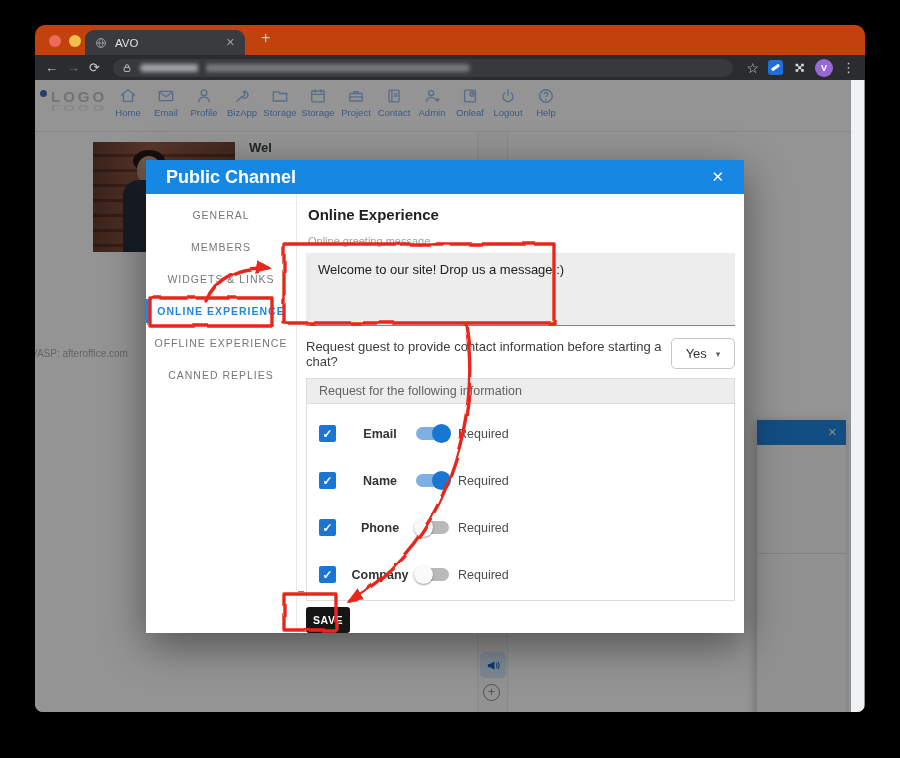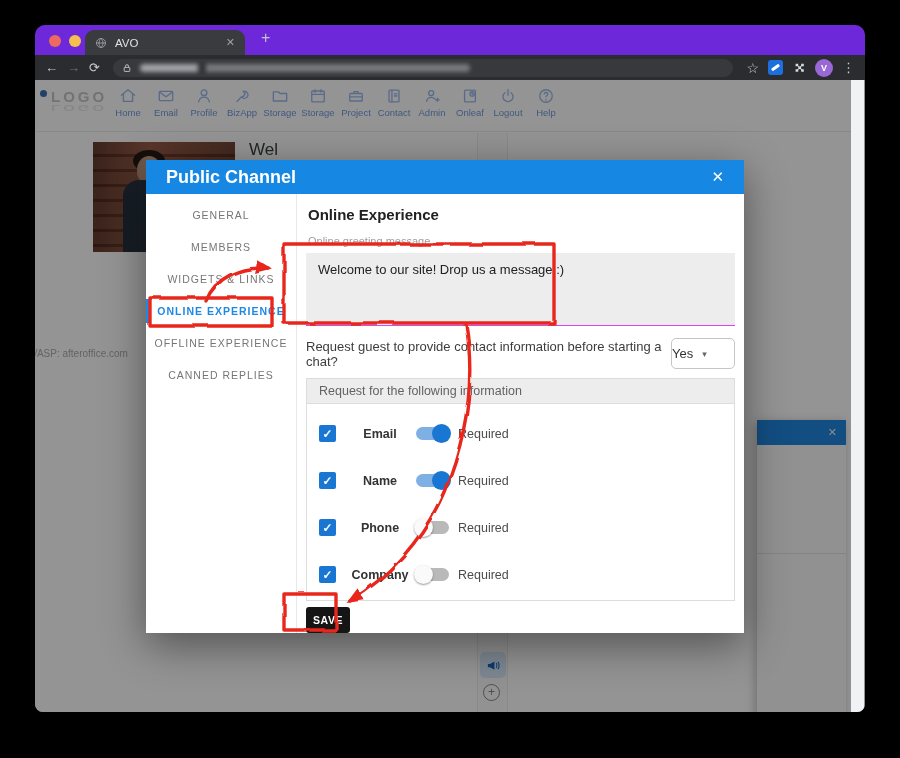--- a/index.html
+++ b/index.html
@@ -1,21 +1,21 @@
 <!DOCTYPE html>
 <html><head>
 <meta charset="utf-8">
 <style>
   * { margin:0; padding:0; box-sizing:border-box; }
   html,body { width:900px; height:758px; background:#000; font-family:"Liberation Sans", sans-serif; position:relative; overflow:hidden; }
 
   .window { position:absolute; left:35px; top:25px; width:830px; height:687px; border-radius:10px 10px 8px 8px; overflow:hidden; background:#202124; }
 
   
-  .titlebar { height:30px; background:#6d28d9; position:relative; }
+  .titlebar { height:30px; background:#c2410c; position:relative; }
   .lights { position:absolute; left:14px; top:10px; display:flex; gap:8px; }
   .light { width:12px; height:12px; border-radius:50%; }
   .light.red{ background:#ec6a5e; } .light.yellow{ background:#f5bf4f; } .light.green{ background:#61c554; }
   .tab { position:absolute; left:50px; top:5px; width:160px; height:25px; background:#3a3b3f; border-radius:9px 9px 0 0; display:flex; align-items:center; padding:0 10px; gap:8px; }
   .tab-title { color:#dfe1e5; font-size:11.5px; flex:1; }
   .tab-close { color:#9aa0a6; font-size:11px; }
   .newtab { position:absolute; left:226px; top:4px; color:#c3c6ca; font-size:16px; }
 
   .toolbar { height:25px; background:#2b2c2f; display:flex; align-items:center; padding:0 10px; gap:9px; }
   .navg { color:#c6c9cd; font-size:13px; line-height:1; }
@@ -39,21 +39,21 @@
   .navitem { width:38px; display:flex; flex-direction:column; align-items:center; gap:1px; }
   .navitem svg { width:20px; height:20px; stroke:#9ab9ea; fill:none; stroke-width:1.6; stroke-linecap:round; stroke-linejoin:round; }
   .navitem span { font-size:9.5px; color:#6f9ad8; white-space:nowrap; }
 
   .photo { position:absolute; left:58px; top:62px; width:142px; height:110px; background:repeating-linear-gradient(180deg,#9a5e49 0 12px,#74402f 12px 15px); overflow:hidden; }
   .photo .shade { position:absolute; inset:0; background:linear-gradient(90deg,rgba(0,0,0,.35),rgba(0,0,0,0) 40%,rgba(0,0,0,.25)); }
   .photo .head { position:absolute; left:44px; top:14px; width:24px; height:28px; border-radius:50% 50% 45% 45%; background:#c9a288; }
   .photo .hair { position:absolute; left:40px; top:8px; width:32px; height:22px; border-radius:50%; background:#241a16; }
   .photo .bodyshape { position:absolute; left:30px; top:38px; width:52px; height:72px; border-radius:16px 16px 0 0; background:#2e3a4a; }
 
-  .head-frag { position:absolute; left:214px; top:60px; font-size:17px; font-weight:normal; color:#3c4043; }
+  .head-frag { position:absolute; left:214px; top:60px; font-size:13px; font-weight:bold; color:#3c4043; }
   .watermark { position:absolute; left:-4px; top:268px; font-size:10px; color:#a9acb0; }
 
   .iconcol { position:absolute; left:442px; top:53px; bottom:0; width:31px; background:#fbfbfc; border-left:1px solid #ededed; border-right:1px solid #ededed; }
   .megatile { position:absolute; left:445px; top:572px; width:26px; height:26px; border-radius:5px; background:#d9eafc; display:flex; align-items:center; justify-content:center; }
   .pluscircle { position:absolute; left:448px; top:604px; width:17px; height:17px; border:1.5px solid #85888c; border-radius:50%; color:#85888c; font-size:12px; line-height:14px; text-align:center; background:#fdfdfd; }
 
   .chatpanel { position:absolute; left:722px; top:340px; width:89px; bottom:-6px; background:#fafafa; box-shadow:-2px 2px 10px rgba(0,0,0,.25); }
   .chead { height:25px; background:#1f87e0; display:flex; align-items:center; justify-content:flex-end; padding:0 9px; color:#e9f1fa; font-size:11px; }
   .cdivider { position:absolute; top:133px; left:0; right:0; border-top:1px solid #e2e2e2; }
 
@@ -69,21 +69,21 @@
   .mside { width:151px; border-right:1px solid #e8e8e8; padding-top:5px; flex:none; }
   .mtab { height:32px; display:flex; align-items:center; justify-content:center; font-size:10.5px; letter-spacing:1px; color:#767676; position:relative; text-align:center; }
   .mtab.active { color:#1e88e5; font-weight:bold; }
   .mtab.active::before { content:""; position:absolute; left:0; top:4px; bottom:4px; width:4px; background:#1e88e5; }
   .mcontent { flex:1; padding:8px 9px 0 9px; display:flex; flex-direction:column; }
   .mheading { font-size:15px; font-weight:bold; color:#212121; margin:4px 0 0 2px; }
   .mlabel { font-size:11px; color:#9e9e9e; margin:12px 0 0 2px; }
   .mtextarea { margin-top:6px; height:73px; background:#ededed; border:none; border-bottom:1px solid #d946ef; font-size:13px; color:#212121; padding:9px 12px; resize:none; font-family:"Liberation Sans", sans-serif; width:100%; }
   .qrow { margin-top:12px; display:flex; align-items:center; }
   .qtext { font-size:13px; color:#3d3d3d; flex:1; }
-  .select { width:64px; height:31px; border:1px solid #c6c6c6; border-radius:5px; display:flex; align-items:center; gap:9px; font-size:13px; color:#333; background:#fff; }
+  .select { width:64px; height:31px; border:1px solid #c6c6c6; border-radius:5px; display:flex; align-items:center; justify-content:center; gap:9px; font-size:13px; color:#333; background:#fff; }
   .select .caret { font-size:9px; color:#666; }
   .infobox { margin-top:9px; border:1px solid #ddd;text-align:center; }
   .iheader { height:25px; background:#ededed; border-bottom:1px solid #ddd; display:flex; align-items:center; padding:0 12px; font-size:12.5px; color:#636363; }
   .irows { padding:6px 12px 2px; background:#fff; }
   .irow { height:47px; display:flex; align-items:center; }
   .cbx { width:17px; height:17px; background:#1976d2; border-radius:2px; color:#fff; font-size:12px; font-weight:bold; display:flex; align-items:center; justify-content:center; }
   .ilabel { font-size:12.5px; color:#333; font-weight:bold; margin-left:8px; width:72px; }
   .toggle { width:33px; height:13px; border-radius:7px; position:relative; margin-right:9px; }
   .toggle .knob { position:absolute; top:-3px; width:19px; height:19px; border-radius:50%; }
   .toggle.on { background:#7fb0e3; } .toggle.on .knob { right:-2px; background:#1976d2; }

